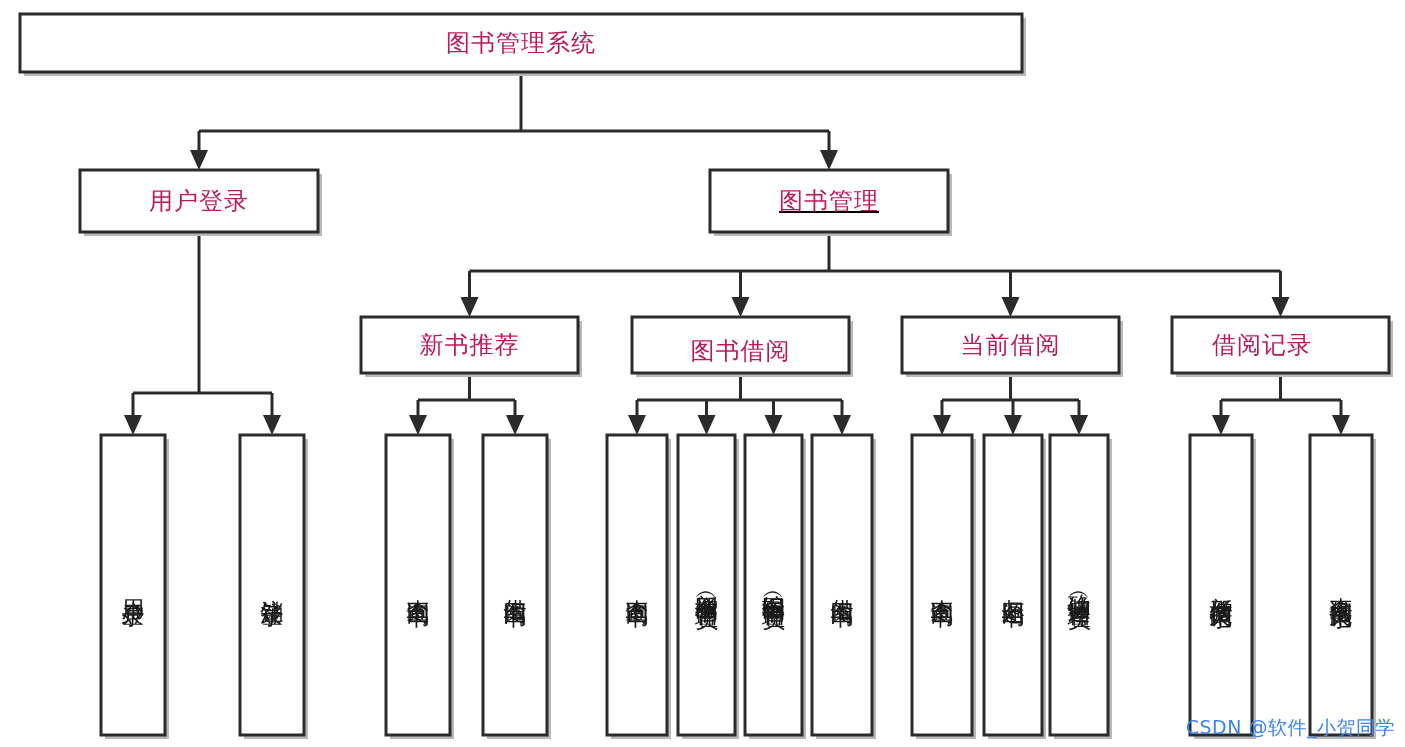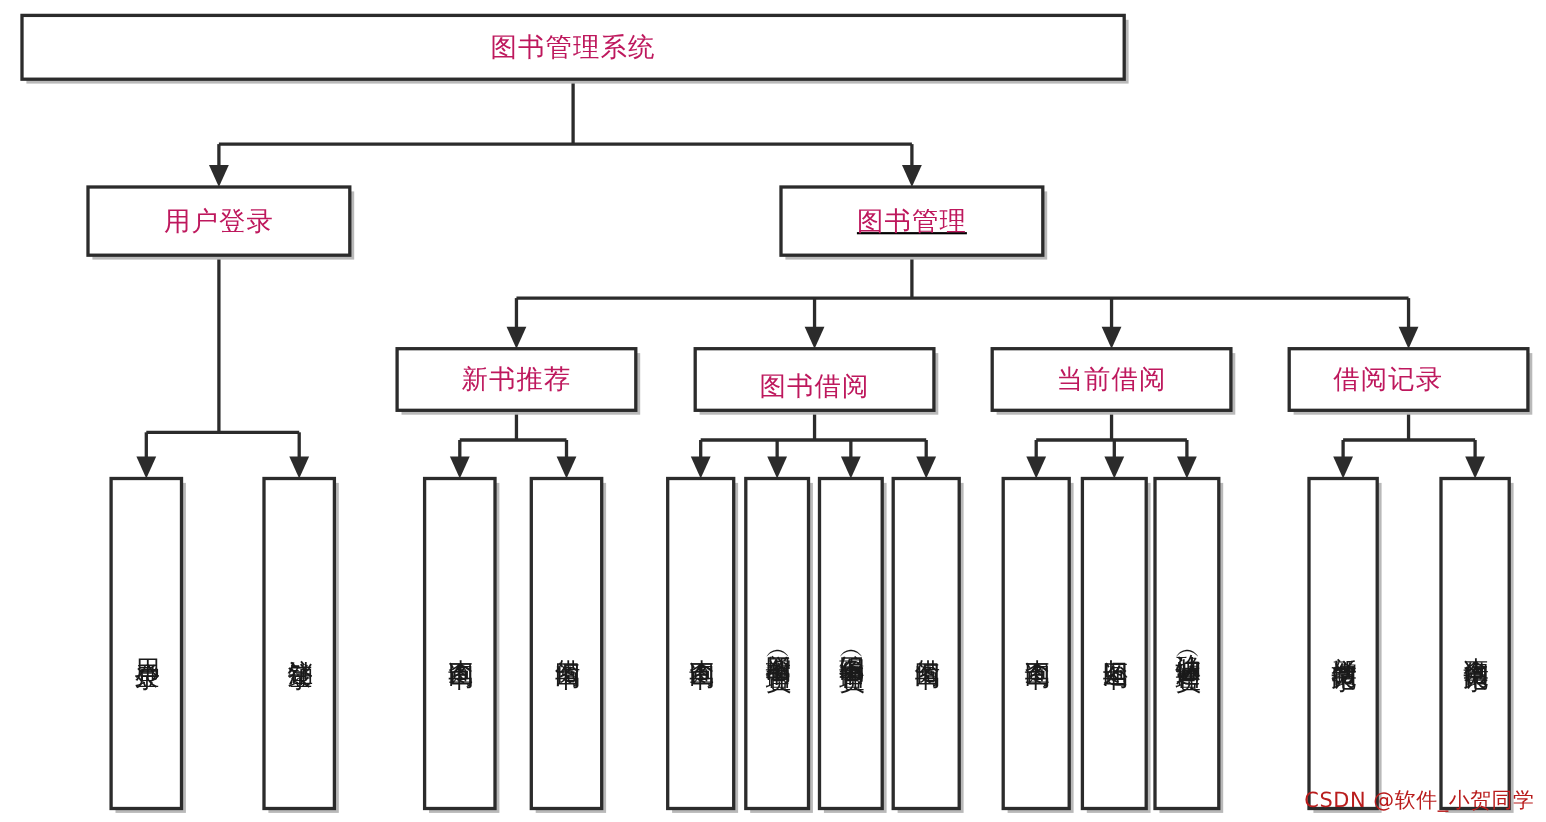--- a/index.html
+++ b/index.html
@@ -76,21 +76,21 @@
     color: #be185d;
     letter-spacing: 1px;
     white-space: nowrap;
   }
   #watermark {
     position: absolute;
     right: 10px;
     bottom: 6px;
     font-family: "DejaVu Sans", "Liberation Sans", sans-serif;
     font-size: 19px;
-    color: #b91c1c;
+    color: #3b82f6;
     letter-spacing: 0.5px;
     white-space: nowrap;
   }
 </style>
 </head>
 <body>
 
 <div id="diagram-root">
 
   <svg id="tree-svg" viewBox="0 0 1405 747">

